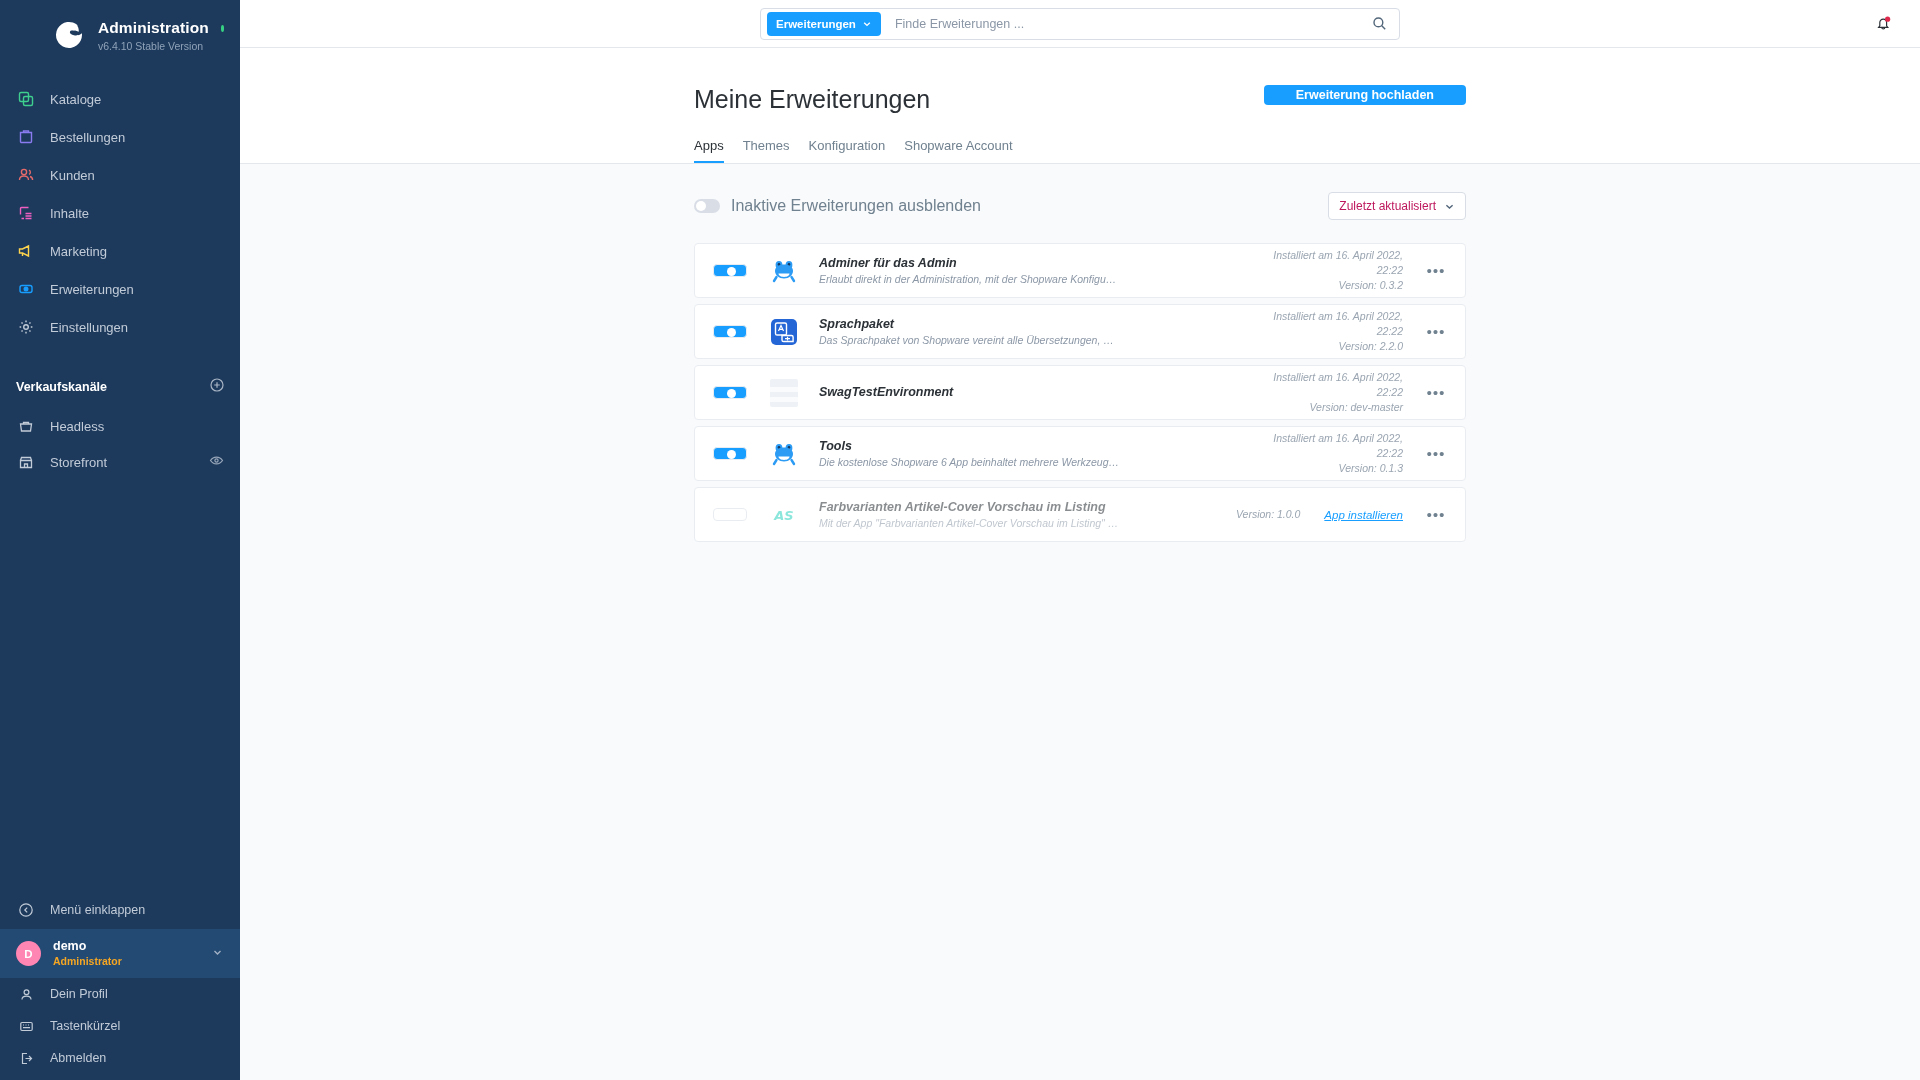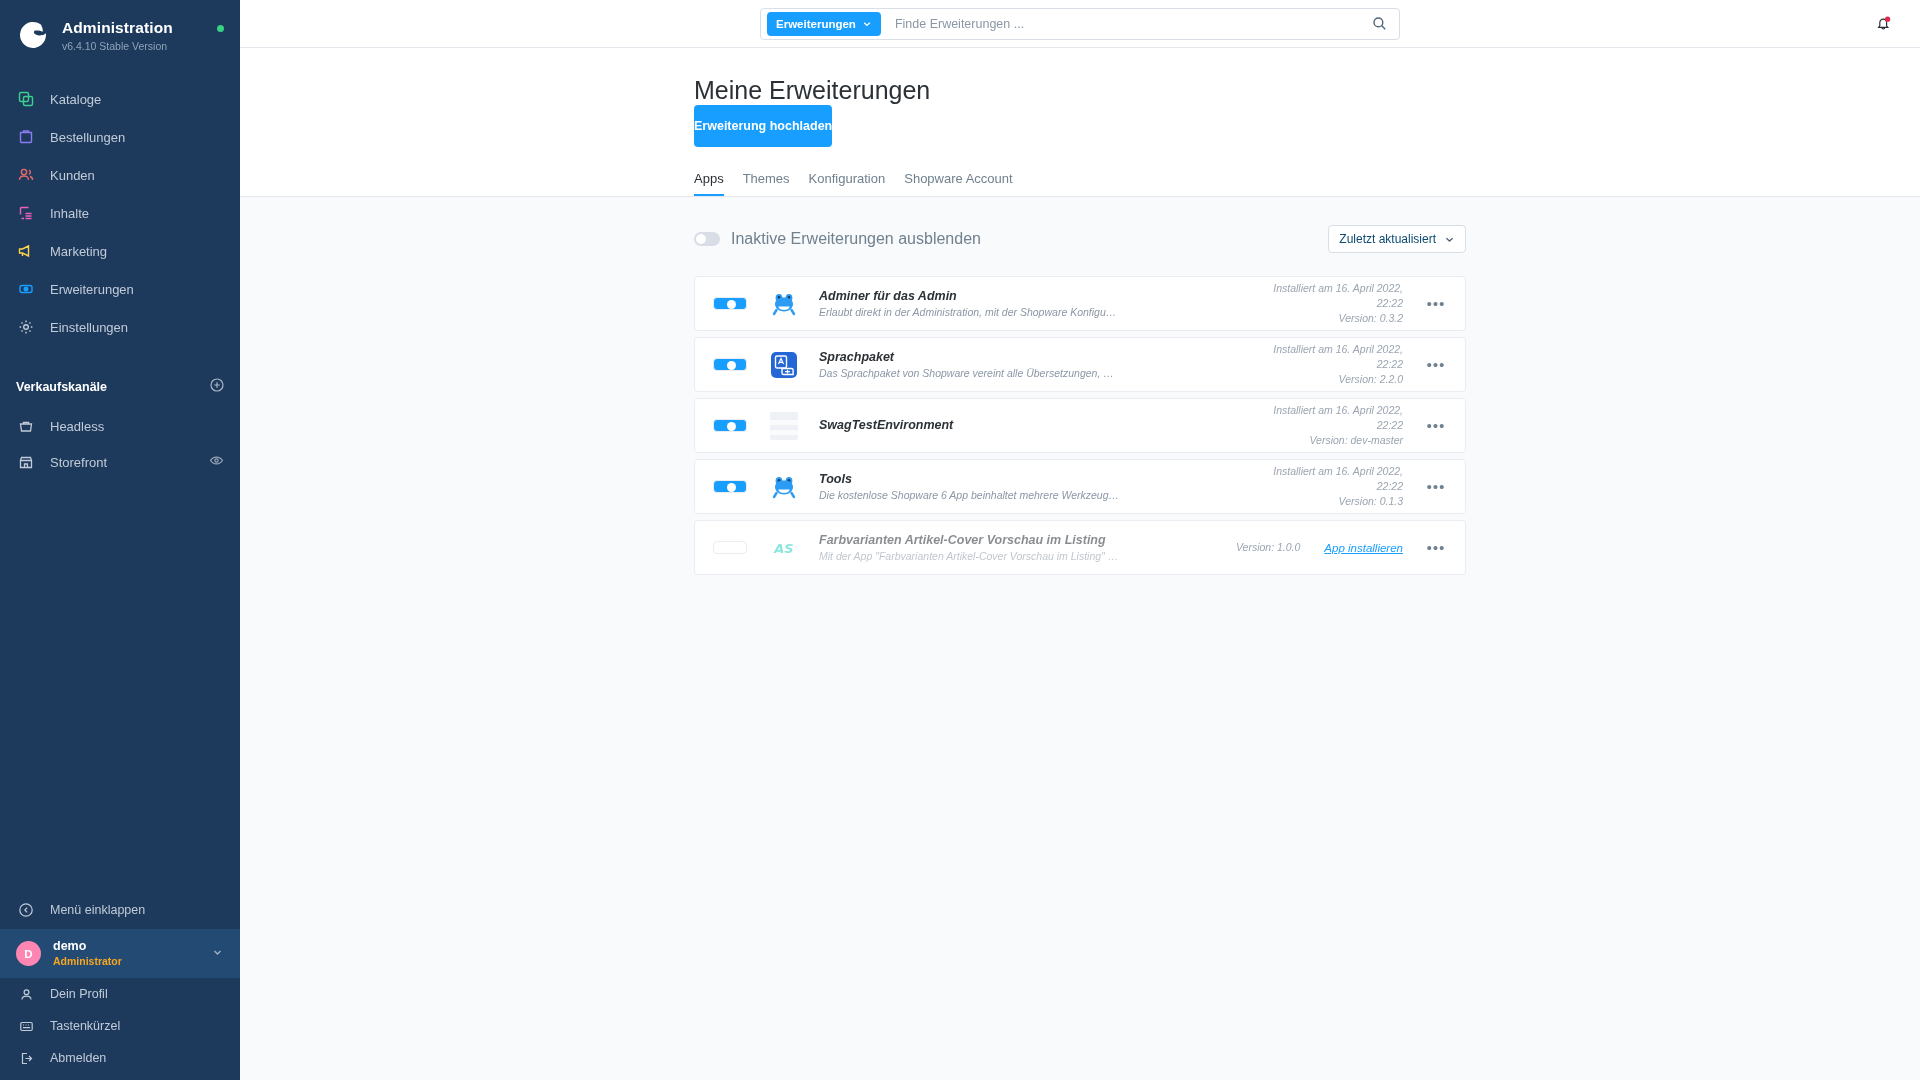--- a/index.html
+++ b/index.html
@@ -18,20 +18,21 @@
     background: #1d3a5c;
     color: #c2cbd8;
     display: flex; flex-direction: column;
     flex: 0 0 240px;
     position: relative;
   }
   .sb-header {
     display: flex; align-items: center;
     padding: 18px 16px 14px 16px;
     gap: 12px;
+    margin-left: 36px;
   }
   .sw-logo { width: 34px; height: 34px; flex: 0 0 34px; }
   .sb-titles { flex: 1; line-height: 1.2; }
   .sb-title {
     color: #fff; font-size: 15.5px; font-weight: bold;
     letter-spacing: .1px;
   }
   .sb-version { color: #8fa2b8; font-size: 10.5px; margin-top: 2px; }
   .status-dot {
     width: 7px; height: 7px; border-radius: 50%;
@@ -140,28 +141,28 @@
 
   .content {
     flex: 1 1 auto; overflow: hidden;
     display: flex; flex-direction: column;
   }
   .page-head {
     background: #fff;
     padding: 22px 0 0 0;
   }
   .page-head-inner {
-    width: 772px; margin: 6px auto;
-    display: flex; align-items: flex-start; justify-content: space-between; flex-direction: column;
+    width: 772px; margin: 15px auto;
+    display: flex; align-items: flex-start; justify-content: space-between;
   }
   .page-title { font-size: 25px; color: #2b3136; font-weight: normal; }
   .btn-primary {
     background: #189eff; color: #fff;
     border: 0; border-radius: 4px;
-    padding: 0 0; height: 42px;
+    padding: 0 32px; height: 20px;
     font-size: 12.5px; font-weight: bold; cursor: pointer;
     font-family: "Liberation Sans", sans-serif;
   }
   .tabs {
     width: 772px; margin: 24px auto 0 auto;
     display: flex; gap: 19px;
   }
   .tab {
     font-size: 13px; color: #70818f; cursor: pointer;
     padding-bottom: 8px; border-bottom: 2px solid transparent;
@@ -187,21 +188,21 @@
   .switch.card {
     width: 24px; height: 13px; flex: 0 0 24px;
   }
   .switch.card .knob { width: 9px; height: 9px; top: 2px; left: 2px; }
   .switch.card.on .knob { left: 13px; }
   .toggle-label { font-size: 16px; color: #70818f; }
   .sortbtn {
     border: 1px solid #d8dde6; background: #fff;
     border-radius: 4px; height: 28px; padding: 0 10px;
     display: flex; align-items: center; gap: 8px;
-    font-size: 12px; color: #0c4a6e; cursor: pointer;
+    font-size: 12px; color: #be185d; cursor: pointer;
     font-family: "Liberation Sans", sans-serif;
   }
 
   .cards {
     width: 772px; margin: 23px auto 0 auto;
     display: flex; flex-direction: column; gap: 6px; font-style: italic;
   }
   .card {
     background: #fff; border: 1px solid #e9edf2;
     border-radius: 4px; height: 55px;

